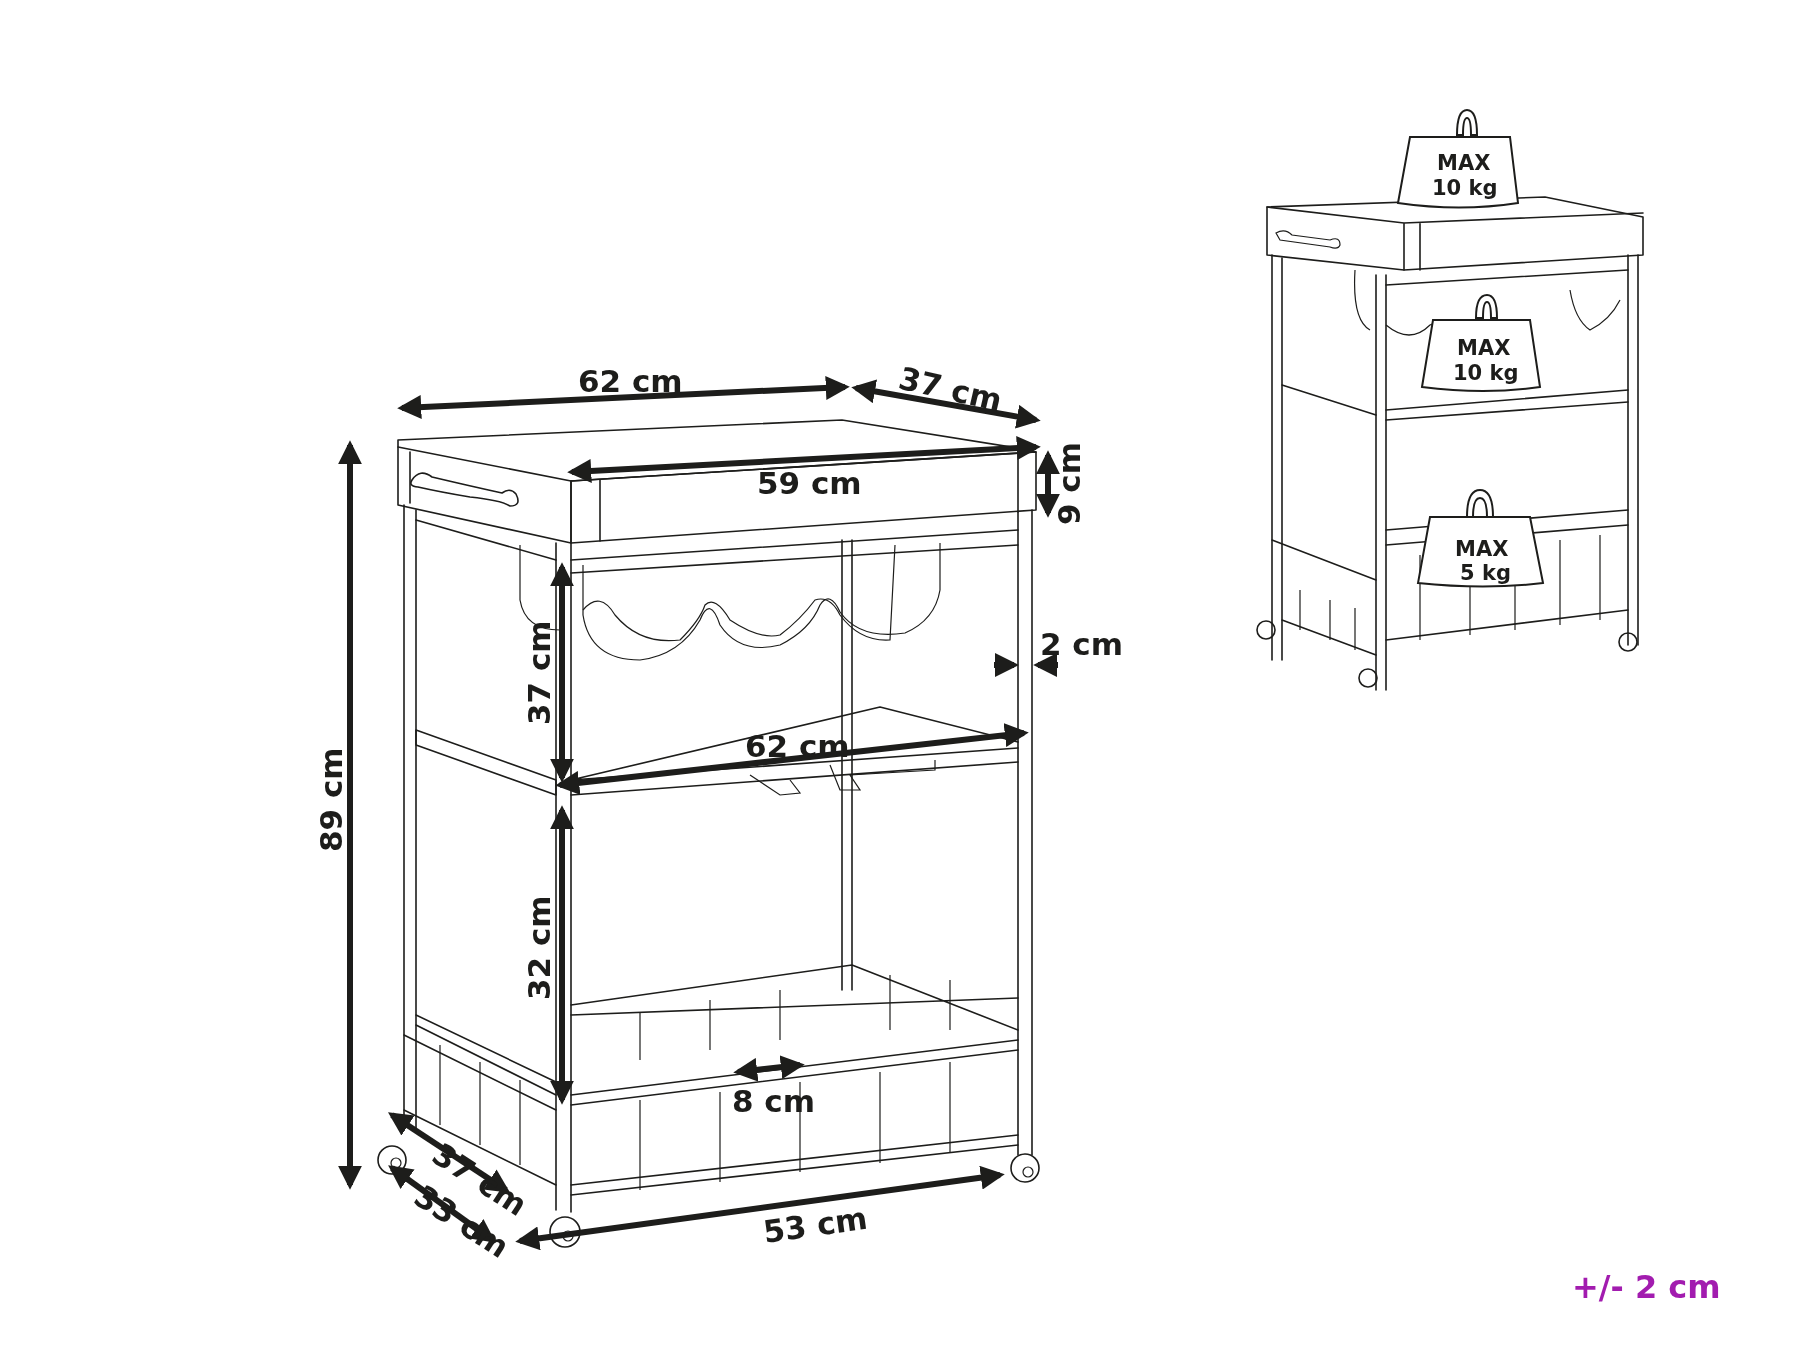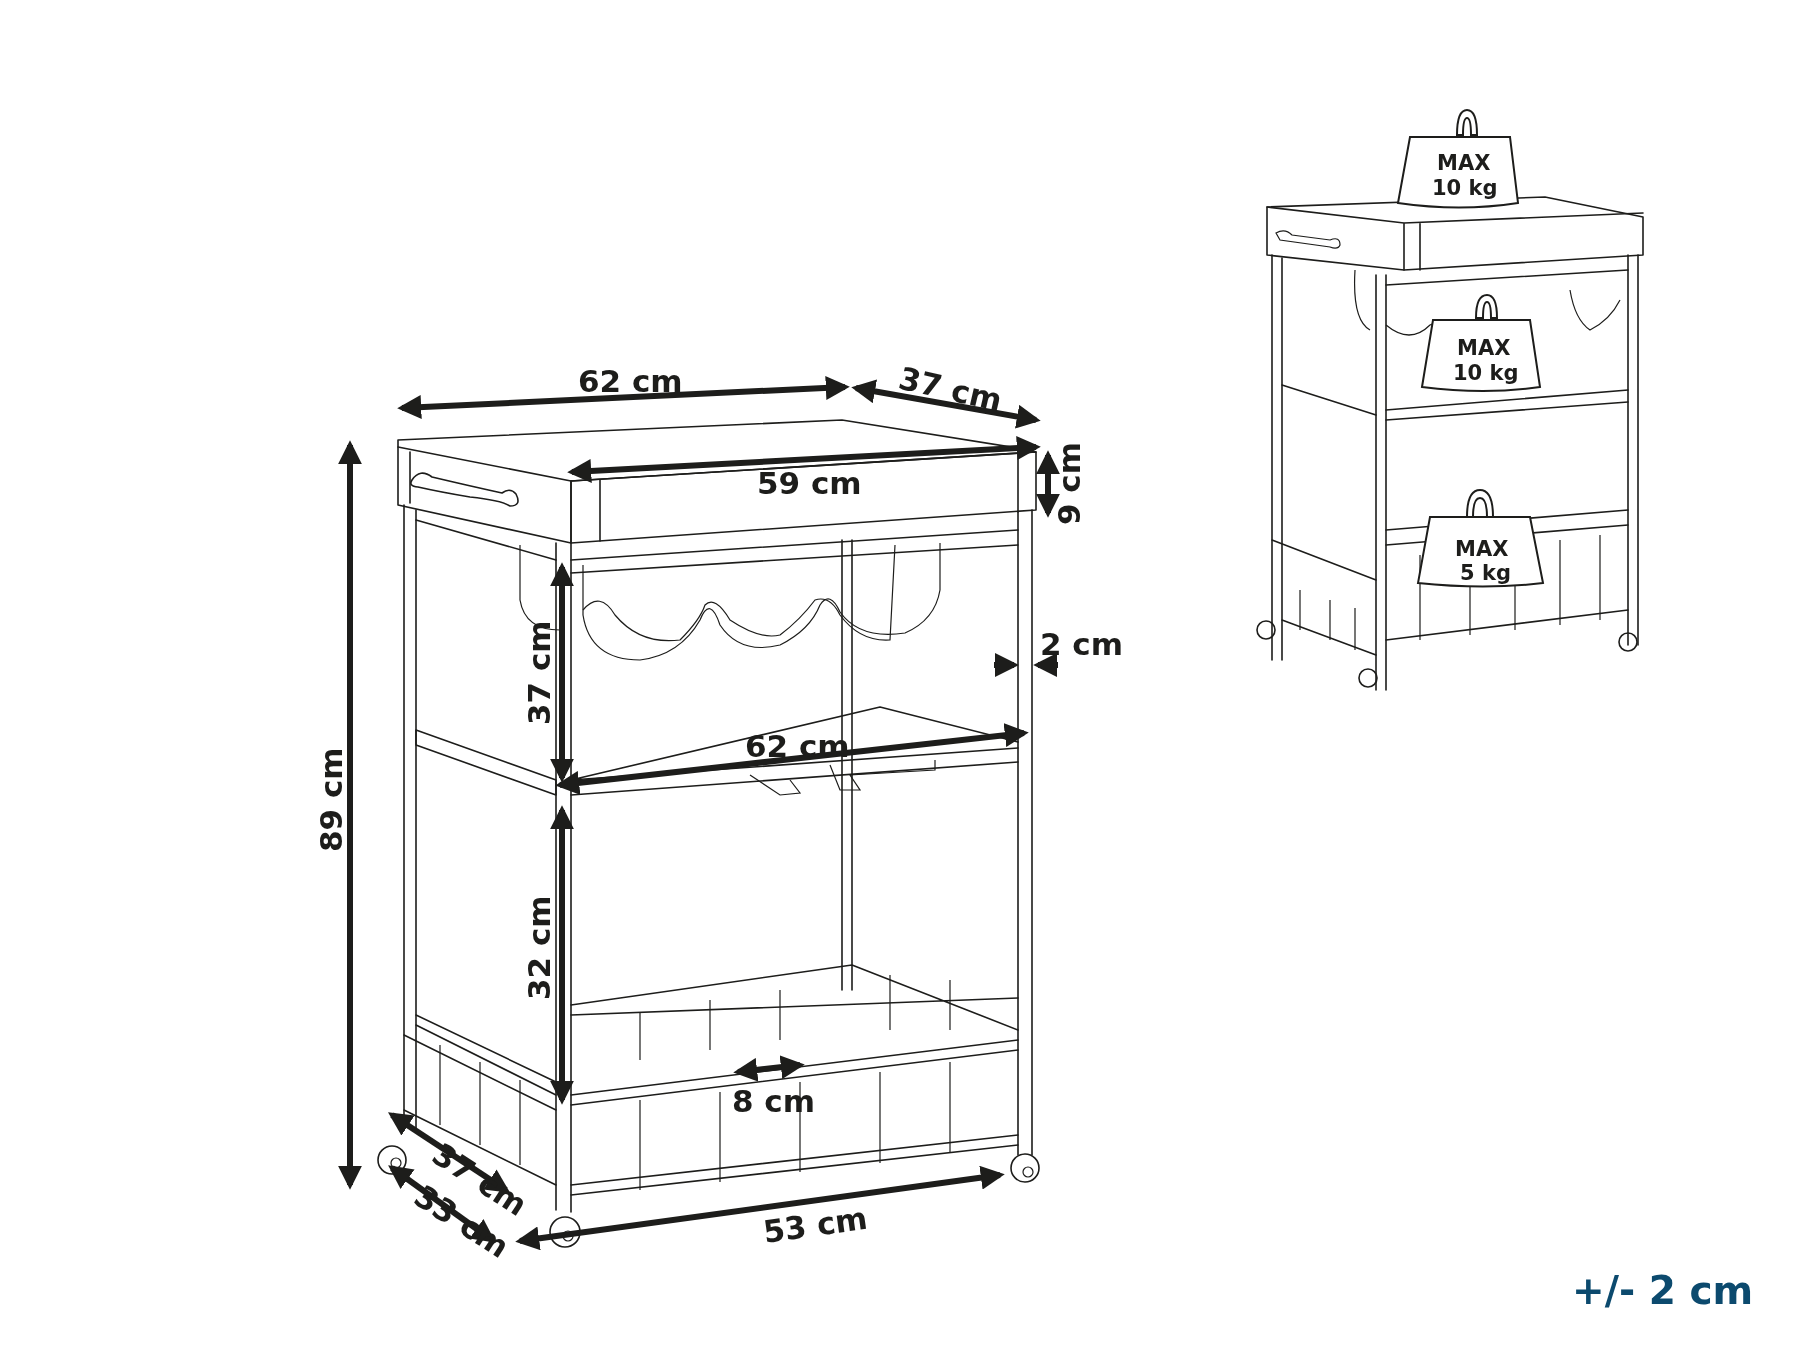--- a/index.html
+++ b/index.html
@@ -3,21 +3,21 @@
   <meta charset="utf-8">
   <style>
     html, body { margin: 0; padding: 0; background: #ffffff; }
     body { width: 1800px; height: 1350px; position: relative; overflow: hidden;
            font-family: "Liberation Sans", "DejaVu Sans", sans-serif; color: #1d1d1b; }
     svg { position: absolute; left: 0; top: 0; }
     .dim { font-family: "DejaVu Sans", "Liberation Sans", sans-serif; font-weight: bold; fill: #1d1d1b; }
     .lbl { font-size: 31px; }
     .wt  { font-size: 21px; }
     .tol { position: absolute; left: 1572px; top: 1268px; font-family: "DejaVu Sans", sans-serif;
-           font-weight: bold; font-size: 39px; color: #0c4a6e; }
+           font-weight: bold; font-size: 32px; color: #a21caf; }
     .ln  { fill: none; stroke: #1d1d1b; stroke-width: 1.6; stroke-linejoin: round; stroke-linecap: round; }
     .thin{ fill: none; stroke: #1d1d1b; stroke-width: 1.2; }
     .arr { stroke: #1d1d1b; stroke-width: 6; fill: none; }
     .head{ fill: #1d1d1b; }
     .wfill { fill: #ffffff; stroke: #1d1d1b; stroke-width: 2; }
   </style>
 </head>
 <body>
 
 <svg width="1800" height="1350" viewBox="0 0 1800 1350">

